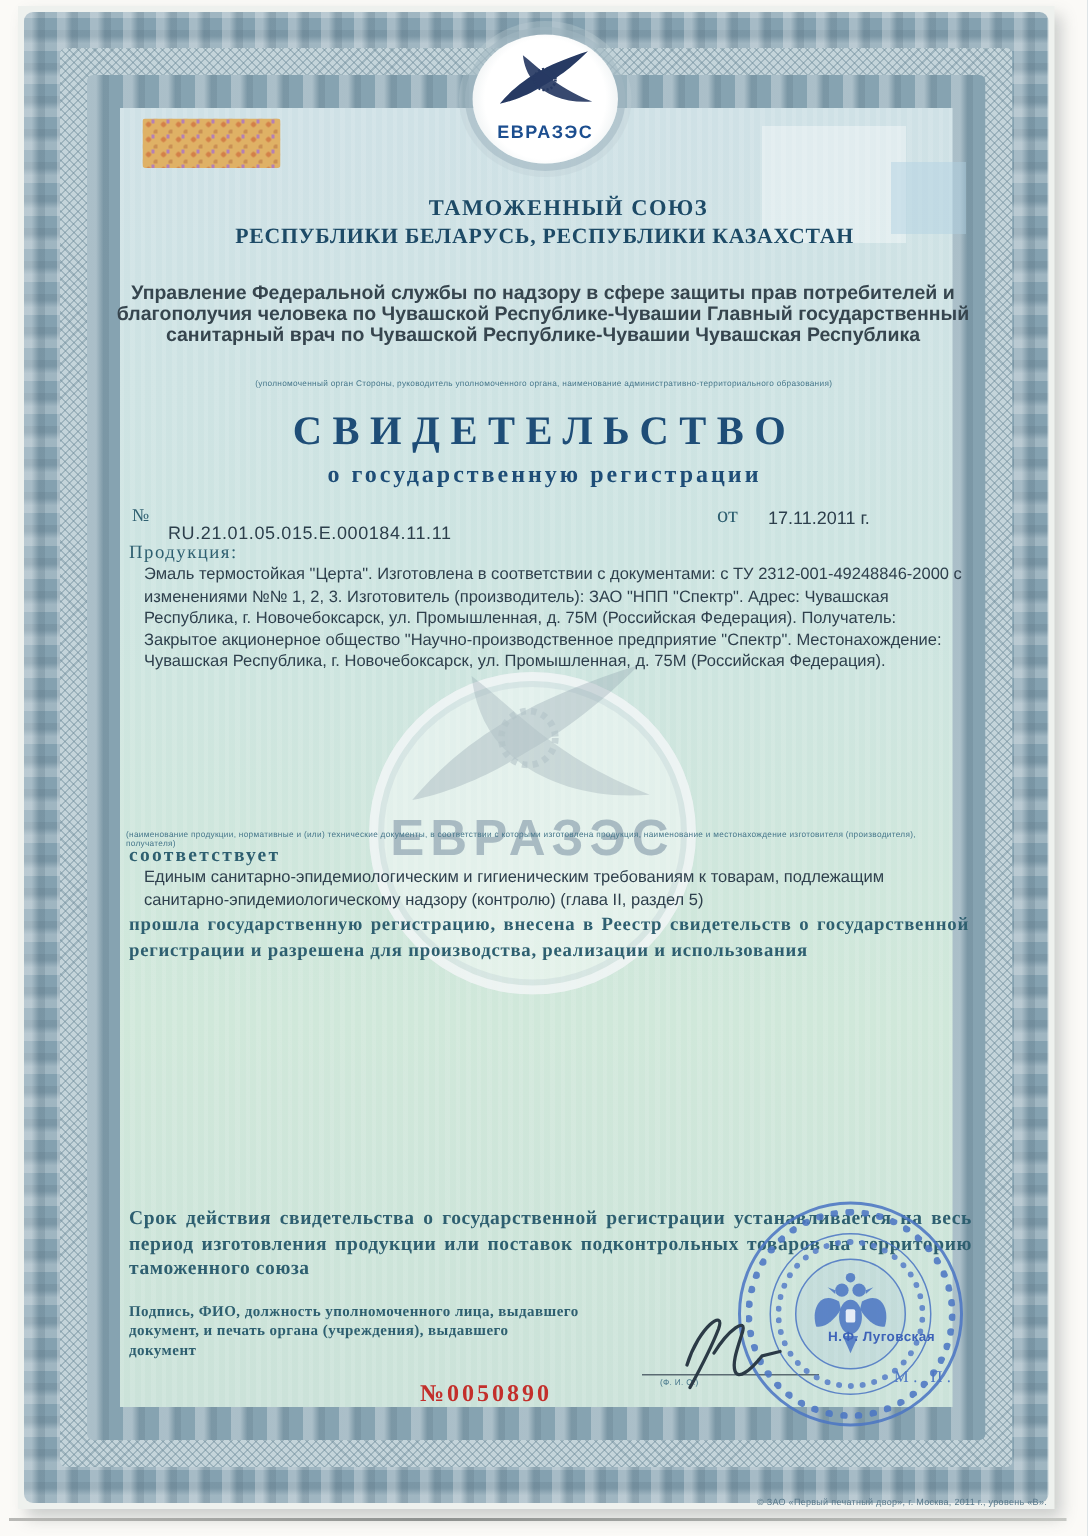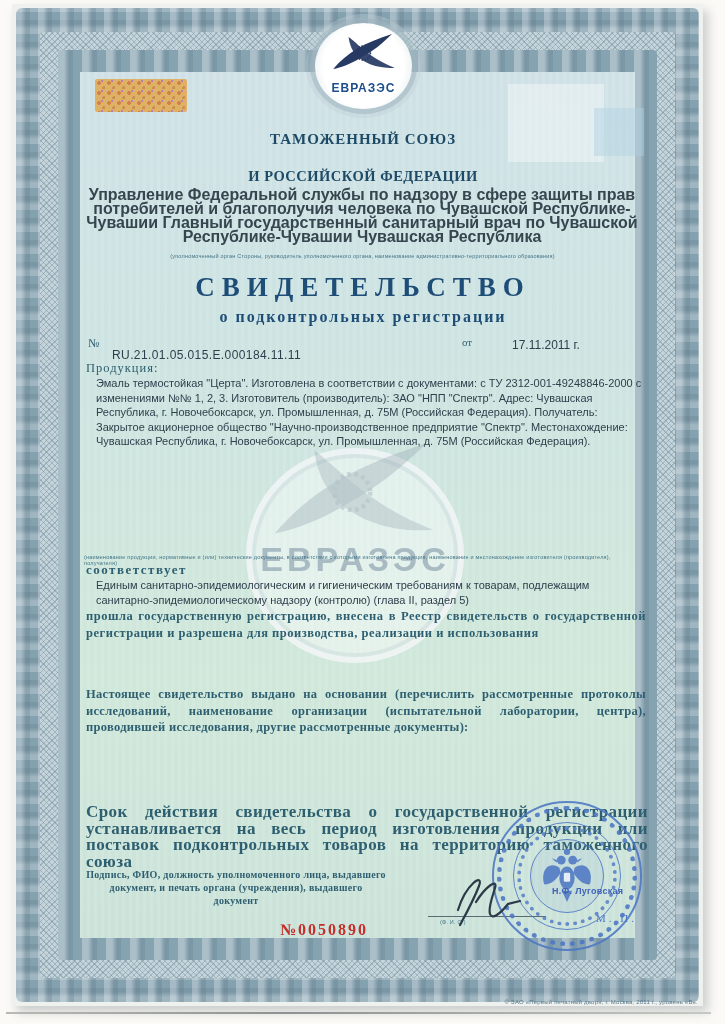--- a/index.html
+++ b/index.html
@@ -69,63 +69,63 @@
   .watermark .wm-label { position:absolute; left:0; right:0; top:92px; text-align:center;
     font-weight:bold; font-size:34px; letter-spacing:4px; color:rgba(148,168,180,.75);
     font-family:"Liberation Sans",sans-serif; }
 
   
   .tx { position:absolute; z-index:2; }
   .serif { font-family:"Liberation Serif", serif; }
   .teal { color:#2e5f70; }
   .center { text-align:center; }
 
-  .hdr1 { left:68px; top:131px; width:590px; font-size:15px; font-weight:bold;
+  .hdr1 { left:84px; top:131px; width:590px; font-size:15px; font-weight:bold;
           color:#1d4a66; letter-spacing:1px; }
   .hdr2 { left:68px; top:150px; width:590px; font-size:14.5px; font-weight:bold;
           color:#1d4a66; letter-spacing:.5px; }
   .hdr3 { left:68px; top:168px; width:590px; font-size:14.5px; font-weight:bold;
           color:#1d4a66; letter-spacing:.5px; }
-  .auth { left:62px; top:188px; width:600px; font-size:16px; line-height:14px;
+  .auth { left:62px; top:188px; width:600px; font-size:13px; line-height:14px;
           color:#36454e; font-weight:bold; }
   .fine { font-size:5.5px; color:#45768a; letter-spacing:.2px; }
   .fine1 { left:90px; top:253px; width:545px; text-align:center; }
 
   .title { left:68px; top:272px; width:590px; font-size:27px; font-weight:bold;
            color:#1e4d77; letter-spacing:7px; }
   .subtitle { left:68px; top:308px; width:590px; font-size:16px; font-weight:bold;
               color:#1e4d77; letter-spacing:2px; }
 
   .no-label { left:88px; top:336px; font-size:12px; }
   .no-value { left:112px; top:348px; font-size:12px; color:#2c3e4b; letter-spacing:.4px; }
-  .date-label { left:462px; top:336px; font-size:11px;text-align:center; }
+  .date-label { left:478px; top:336px; font-size:15px;text-align:center; }
   .date-value { left:512px; top:338px; font-size:12px; color:#2c3e4b; }
 
   .prod-label { left:86px; top:361px; font-size:12.5px; letter-spacing:1px; }
   .prod-text { left:96px; top:376px; width:550px; font-size:11px; line-height:14.6px;
                color:#2e3f4c; }
 
   .fine2 { left:84px; top:554px; width:558px; }
   .conf-label { left:86px; top:562px; font-size:13px; letter-spacing:1.5px; font-weight:600; }
   .conf-text { left:96px; top:578px; width:548px; font-size:11px; line-height:14.5px;
                color:#2e3f4c; }
   .reg-text { left:86px; top:608px; width:560px; font-size:12.5px; line-height:16.5px;
               font-weight:bold; text-align:justify; letter-spacing:.5px; }
   .mat-text { left:96px; top:655px; width:548px; font-size:11px; color:#2e3f4c; }
 
   .basis-text { left:86px; top:686px; width:560px; font-size:12.5px; line-height:16.5px;
                 font-weight:bold; text-align:justify; letter-spacing:.3px; }
   .basis-detail { left:93px; top:735px; width:562px; font-size:10.8px; line-height:14.5px;
                   color:#2e3f4c; }
 
-  .validity { left:86px; top:804px; width:562px; font-size:17px; line-height:16.5px;
+  .validity { left:86px; top:804px; width:562px; font-size:13px; line-height:16.5px;
               font-weight:bold; text-align:justify; letter-spacing:.4px; }
 
   .sig-caption { left:86px; top:868px; width:300px; font-size:10px; line-height:13px;
-                 font-weight:bold; letter-spacing:.3px;text-align:center; }
+                 font-weight:bold; letter-spacing:.3px; }
   .sig-line { position:absolute; left:428px; top:916px; width:118px; height:1px;
               background:#5a6a72; z-index:2; }
   .sig-name-cap { left:440px; top:919px; font-size:5.5px; }
   .signature { position:absolute; left:436px; top:868px; z-index:4; }
 
   .serial { left:280px; top:921px; font-size:16px; font-weight:bold; color:#c32f2b;
             letter-spacing:2px; font-family:"Liberation Serif",serif; }
 
   .footer { left:390px; top:999px; width:308px; font-size:6px; color:#58788a;
             text-align:right; letter-spacing:.2px; }
@@ -168,26 +168,26 @@
       <svg width="70" height="44" viewBox="0 0 100 62">
         <path d="M6,54 C26,30 52,16 90,4 C70,24 56,32 42,40 C32,46 17,52 6,54 Z" fill="#273a63"></path>
         <path d="M28,8 C44,20 58,38 94,52 C70,54 50,46 39,34 C32,26 29,17 28,8 Z" fill="#273a63" opacity="0.92"></path>
         <circle cx="49" cy="31" r="10" fill="none" stroke="#273a63" stroke-width="2.5" stroke-dasharray="2,2"></circle>
       </svg>
     </span>
     <div class="label">ЕВРАЗЭС</div>
   </div>
 
   <div class="tx serif center hdr1">ТАМОЖЕННЫЙ СОЮЗ</div>
-  <div class="tx serif center hdr3">И РОССИЙСКОЙ ФЕДЕРАЦИИ</div>
+  <div class="tx serif center hdr2">РЕСПУБЛИКИ БЕЛАРУСЬ, РЕСПУБЛИКИ КАЗАХСТАН</div>
   <div class="tx center auth">Управление Федеральной службы по надзору в сфере защиты прав потребителей и благополучия человека по Чувашской Республике-Чувашии Главный государственный санитарный врач по Чувашской Республике-Чувашии Чувашская Республика</div>
   <div class="tx fine fine1">(уполномоченный орган Стороны, руководитель уполномоченного органа, наименование административно-территориального образования)</div>
 
   <div class="tx serif center title">СВИДЕТЕЛЬСТВО</div>
-  <div class="tx serif center subtitle">о подконтрольных регистрации</div>
+  <div class="tx serif center subtitle">о государственную регистрации</div>
 
   <div class="tx serif teal no-label">№</div>
   <div class="tx no-value">RU.21.01.05.015.E.000184.11.11</div>
   <div class="tx serif teal date-label">от</div>
   <div class="tx date-value">17.11.2011 г.</div>
 
   <div class="tx serif teal prod-label">Продукция:</div>
   <div class="tx prod-text">Эмаль термостойкая "Церта". Изготовлена в соответствии с документами: с ТУ 2312-001-49248846-2000 с изменениями №№ 1, 2, 3. Изготовитель (производитель): ЗАО "НПП "Спектр". Адрес: Чувашская Республика, г. Новочебоксарск, ул. Промышленная, д. 75М (Российская Федерация). Получатель: Закрытое акционерное общество "Научно-производственное предприятие "Спектр". Местонахождение: Чувашская Республика, г. Новочебоксарск, ул. Промышленная, д. 75М (Российская Федерация).</div>
 
   <div class="watermark">
@@ -199,21 +199,20 @@
       </svg>
     </span>
     <div class="wm-label">ЕВРАЗЭС</div>
   </div>
 
   <div class="tx fine fine2">(наименование продукции, нормативные и (или) технические документы, в соответствии с которыми изготовлена продукция, наименование и местонахождение изготовителя (производителя), получателя)</div>
   <div class="tx serif teal conf-label">соответствует</div>
   <div class="tx conf-text">Единым санитарно-эпидемиологическим и гигиеническим требованиям к товарам, подлежащим санитарно-эпидемиологическому надзору (контролю) (глава II, раздел 5)</div>
   <div class="tx serif teal reg-text">прошла государственную регистрацию, внесена в Реестр свидетельств о государственной регистрации и разрешена для производства, реализации и использования</div>
 
-  <div class="tx serif teal basis-text">Настоящее свидетельство выдано на основании (перечислить рассмотренные протоколы исследований, наименование организации (испытательной лаборатории, центра), проводившей исследования, другие рассмотренные документы):</div>
 
   <div class="tx serif teal validity">Срок действия свидетельства о государственной регистрации устанавливается на весь период изготовления продукции или поставок подконтрольных товаров на территорию таможенного союза</div>
 
   <div class="tx serif teal sig-caption">Подпись, ФИО, должность уполномоченного лица, выдавшего документ, и печать органа (учреждения), выдавшего документ</div>
   <div class="sig-line"></div>
   <div class="tx fine sig-name-cap">(Ф. И. О.)</div>
   <div class="signature">
     <svg width="100" height="60" viewBox="0 0 100 60">
       <path d="M22,42 C30,16 48,4 43,18 C38,31 30,46 24,57
                M40,34 C50,18 62,10 59,20 C56,30 52,40 54,46 C56,52 64,46 72,36 L84,33" fill="none" stroke="#2b3a46" stroke-width="2.2" stroke-linecap="round"></path>

